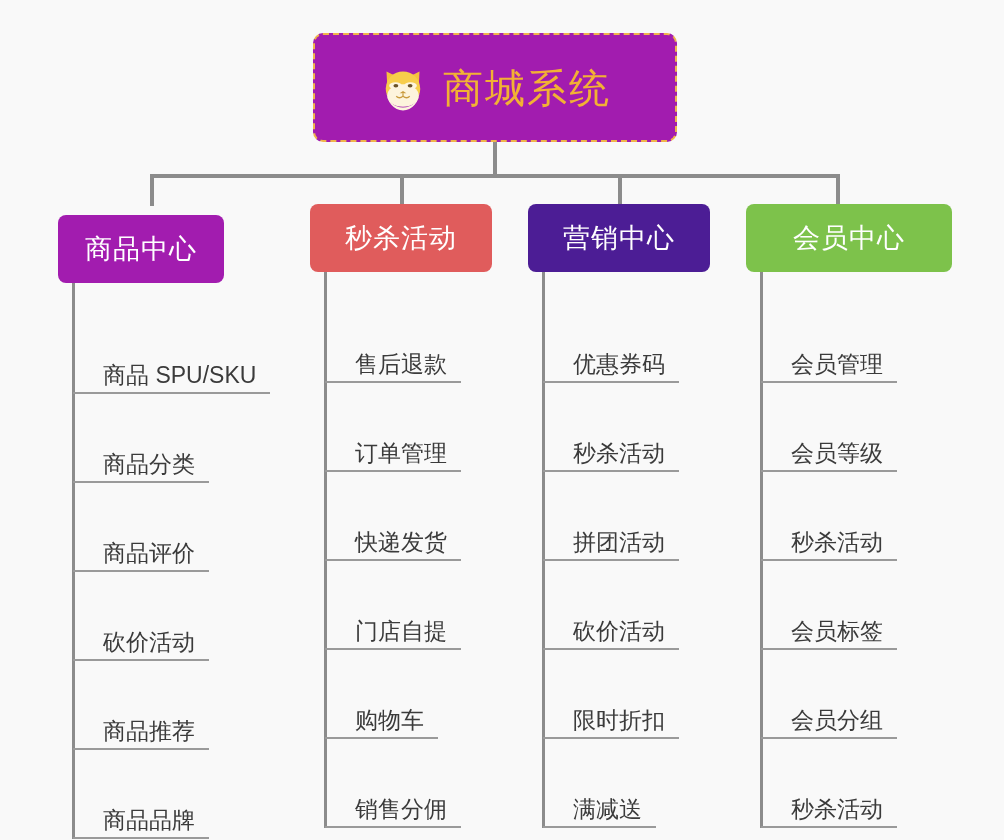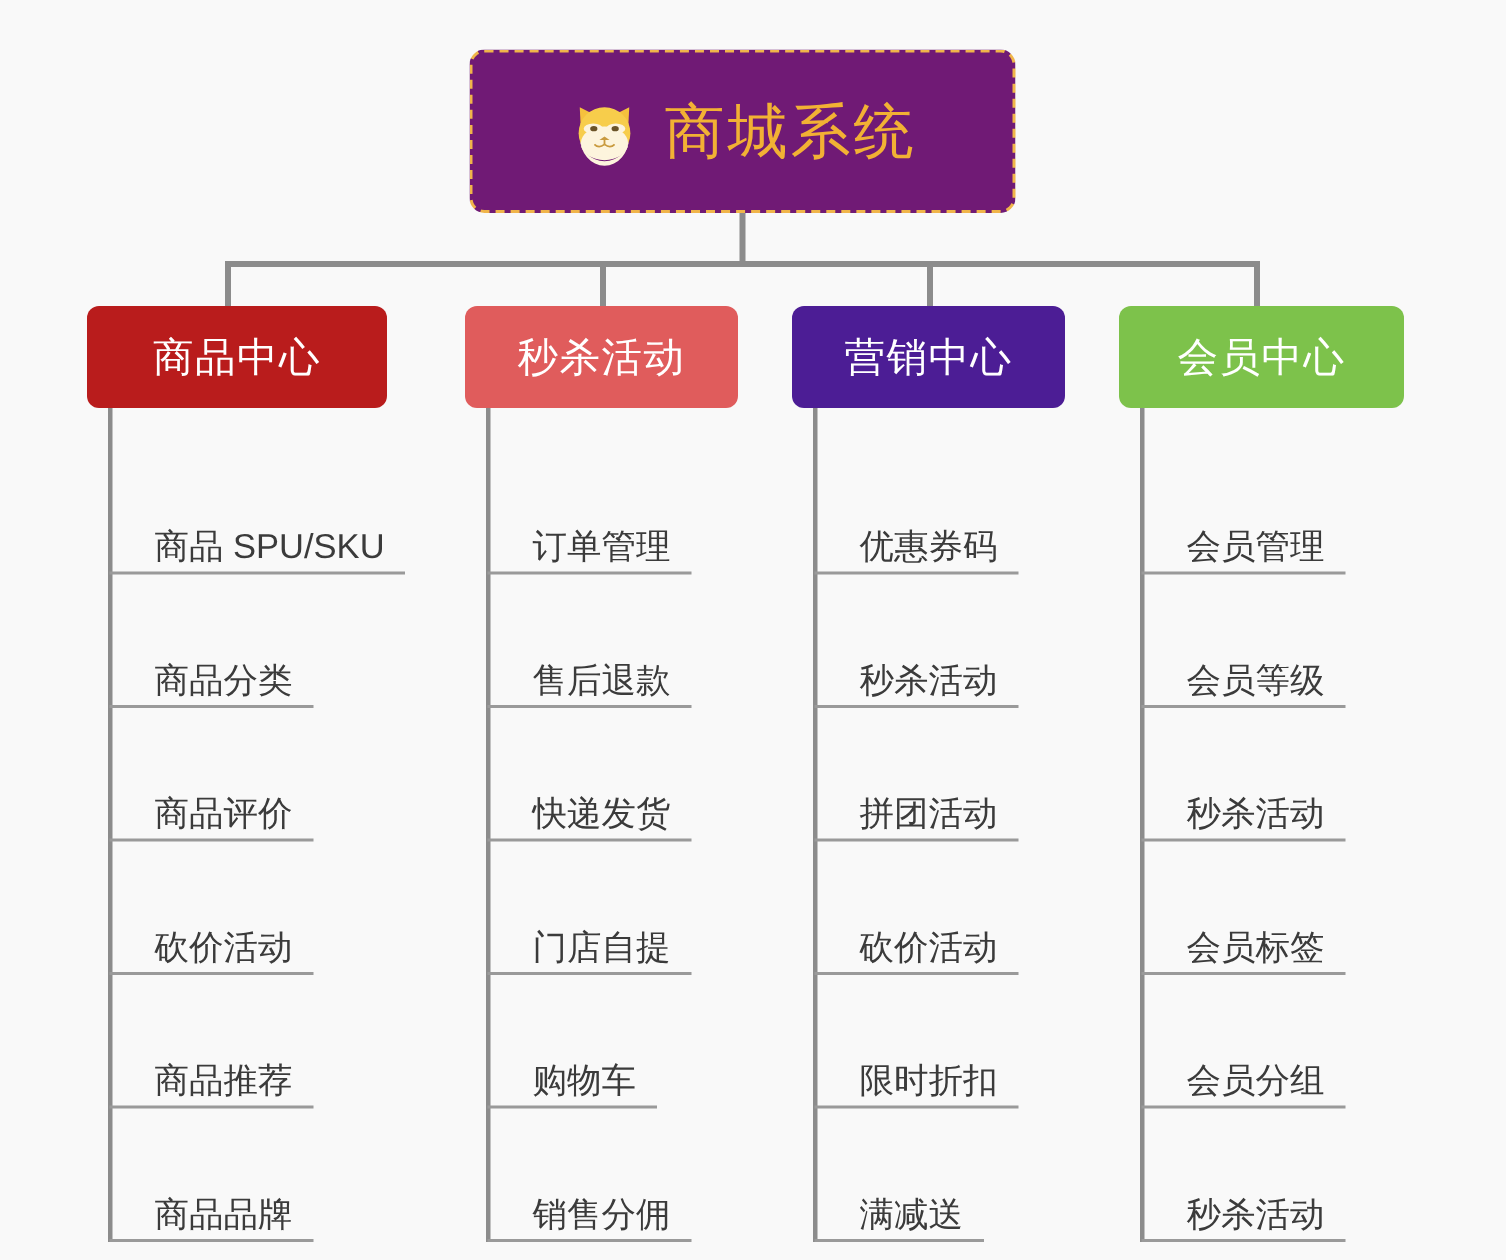--- a/index.html
+++ b/index.html
@@ -116,21 +116,21 @@
     bottom: 0;
     height: 2px;
     background: #9a9a9a;
   }
 </style>
 </head>
 <body style="background: rgb(249, 249, 249);">
 
 <div id="canvas">
 
-  <div class="root-card" style="border-color: rgb(240, 181, 74); background: #701a75;">
+  <div class="root-card" style="border-color: rgb(240, 181, 74); background: #a21caf;">
     <div class="root-inner">
       <svg class="shiba-icon" viewBox="0 0 64 64">
 
         <path d="M10 10 L11 30 L24 17 Z" fill="#f5c13d"></path>
         <path d="M54 10 L53 30 L40 17 Z" fill="#f5c13d"></path>
 
         <circle cx="32" cy="33" r="23" fill="#f7cd4b"></circle>
 
         <path d="M10 36 a22 22 0 0 0 44 0 a22 26 0 0 1 -44 0 Z" fill="#fdf4dd"></path>
         <ellipse cx="32" cy="42" rx="21" ry="15" fill="#fdf4dd"></ellipse>
@@ -154,21 +154,21 @@
   <div class="conn conn-v" style="left: 493px; top: 142px; height: 34px; background: rgb(140, 140, 140);"></div>
 
   <div class="conn conn-h" style="left: 150px; top: 174px; width: 690px; background: rgb(140, 140, 140);"></div>
 
   <div class="conn conn-v" style="left: 150px; top: 174px; height: 32px; background: rgb(140, 140, 140);"></div>
   <div class="conn conn-v" style="left: 400px; top: 174px; height: 32px; background: rgb(140, 140, 140);"></div>
   <div class="conn conn-v" style="left: 618px; top: 174px; height: 32px; background: rgb(140, 140, 140);"></div>
   <div class="conn conn-v" style="left: 836px; top: 174px; height: 32px; background: rgb(140, 140, 140);"></div>
 
   <div class="column" style="left:58px; width:186px;">
-    <div class="cat-box" style="width: 200px; background: #b91c1c;">
+    <div class="cat-box" style="width: 166px; background: #a21caf; margin-top: 11px;">
       <span>商品中心</span>
     </div>
     <div class="leaf-list">
       <div class="rail" style="height: 556px; background: rgb(140, 140, 140);"></div>
       <div class="leaf">
         <span class="leaf-text">商品 SPU/SKU</span>
         <span class="leaf-underline" style="background: rgb(154, 154, 154); width: 197.375px;"></span>
       </div>
       <div class="leaf">
         <span class="leaf-text">商品分类</span>
@@ -193,25 +193,25 @@
     </div>
   </div>
 
   <div class="column" style="left:310px; width:182px;">
     <div class="cat-box" style="width: 182px; background: rgb(224, 92, 92);">
       <span>秒杀活动</span>
     </div>
     <div class="leaf-list">
       <div class="rail" style="height: 556px; background: rgb(140, 140, 140);"></div>
       <div class="leaf">
+        <span class="leaf-text">售后退款</span>
+        <span class="leaf-underline" style="background: rgb(154, 154, 154); width: 136px;"></span>
+      </div>
+      <div class="leaf">
         <span class="leaf-text">订单管理</span>
-        <span class="leaf-underline" style="background: rgb(154, 154, 154); width: 136px;"></span>
-      </div>
-      <div class="leaf">
-        <span class="leaf-text">售后退款</span>
         <span class="leaf-underline" style="background: rgb(154, 154, 154); width: 136px;"></span>
       </div>
       <div class="leaf">
         <span class="leaf-text">快递发货</span>
         <span class="leaf-underline" style="background: rgb(154, 154, 154); width: 136px;"></span>
       </div>
       <div class="leaf">
         <span class="leaf-text">门店自提</span>
         <span class="leaf-underline" style="background: rgb(154, 154, 154); width: 136px;"></span>
       </div>
@@ -253,21 +253,21 @@
         <span class="leaf-underline" style="background: rgb(154, 154, 154); width: 136px;"></span>
       </div>
       <div class="leaf">
         <span class="leaf-text">满减送</span>
         <span class="leaf-underline" style="background: rgb(154, 154, 154); width: 113px;"></span>
       </div>
     </div>
   </div>
 
   <div class="column" style="left:746px; width:182px;">
-    <div class="cat-box" style="width: 190px; background: rgb(125, 194, 75);">
+    <div class="cat-box" style="width: 206px; background: rgb(125, 194, 75);">
       <span>会员中心</span>
     </div>
     <div class="leaf-list">
       <div class="rail" style="height: 556px; background: rgb(140, 140, 140);"></div>
       <div class="leaf">
         <span class="leaf-text">会员管理</span>
         <span class="leaf-underline" style="background: rgb(154, 154, 154); width: 136px;"></span>
       </div>
       <div class="leaf">
         <span class="leaf-text">会员等级</span>

